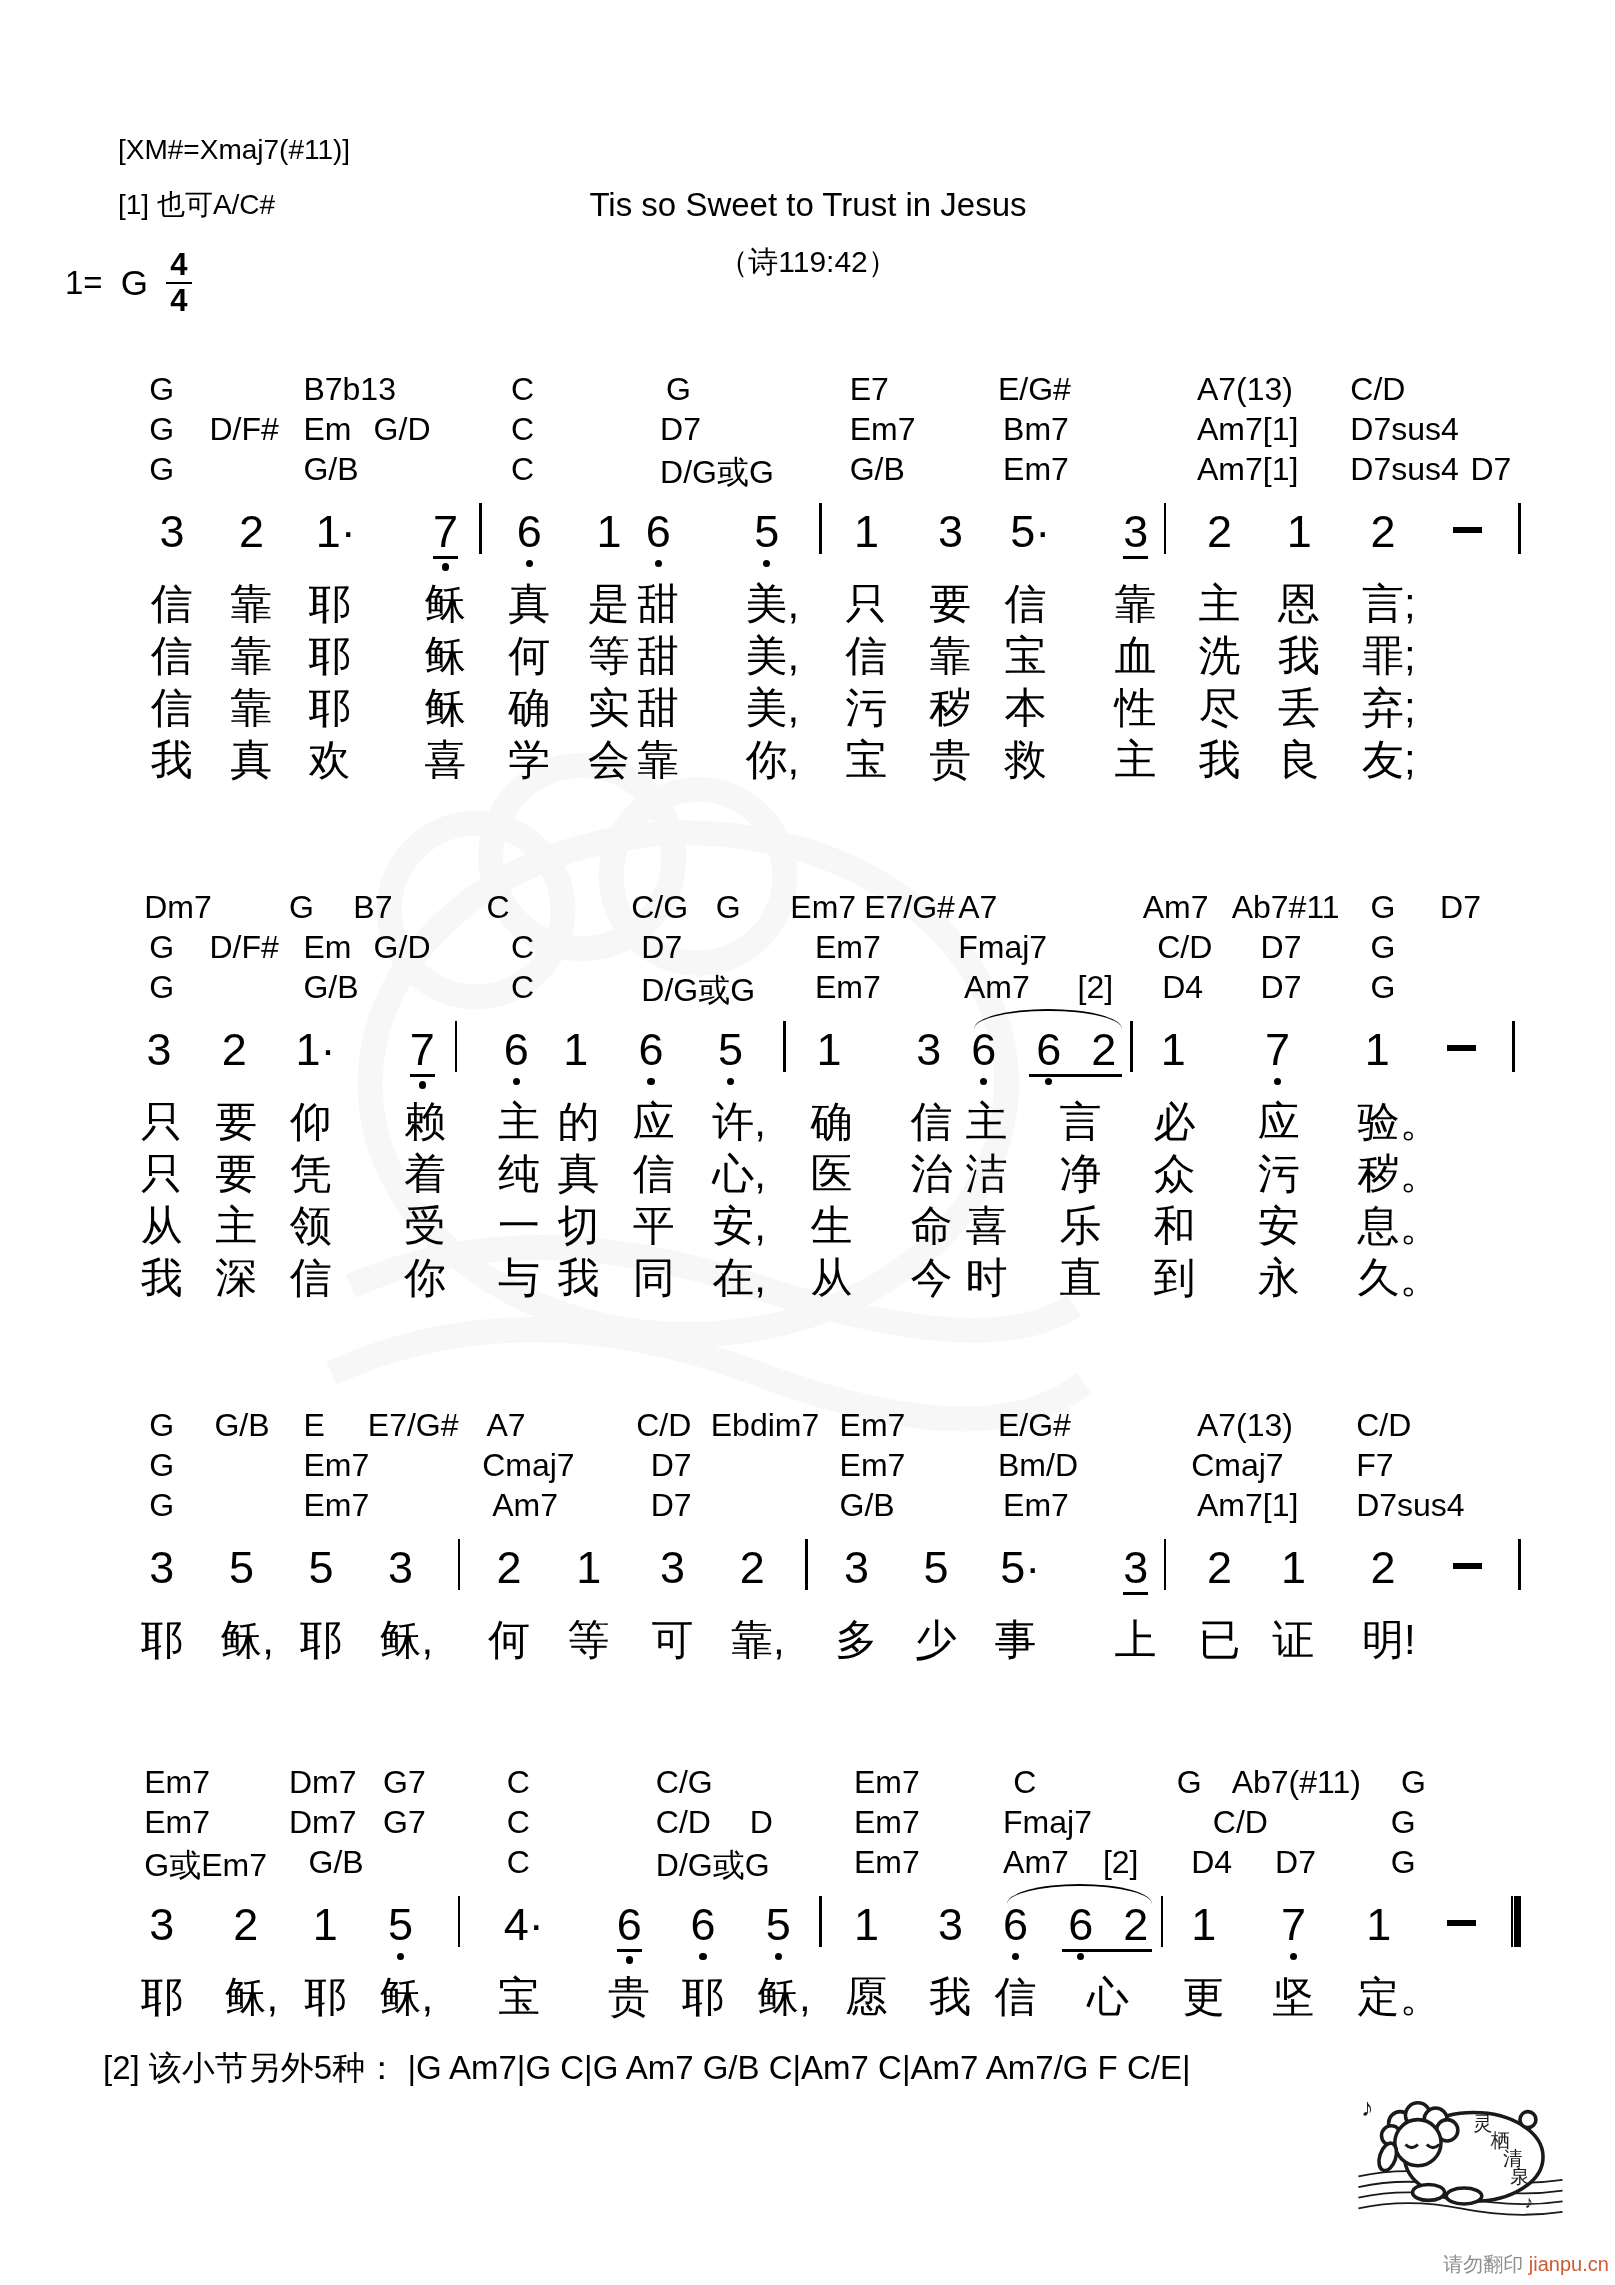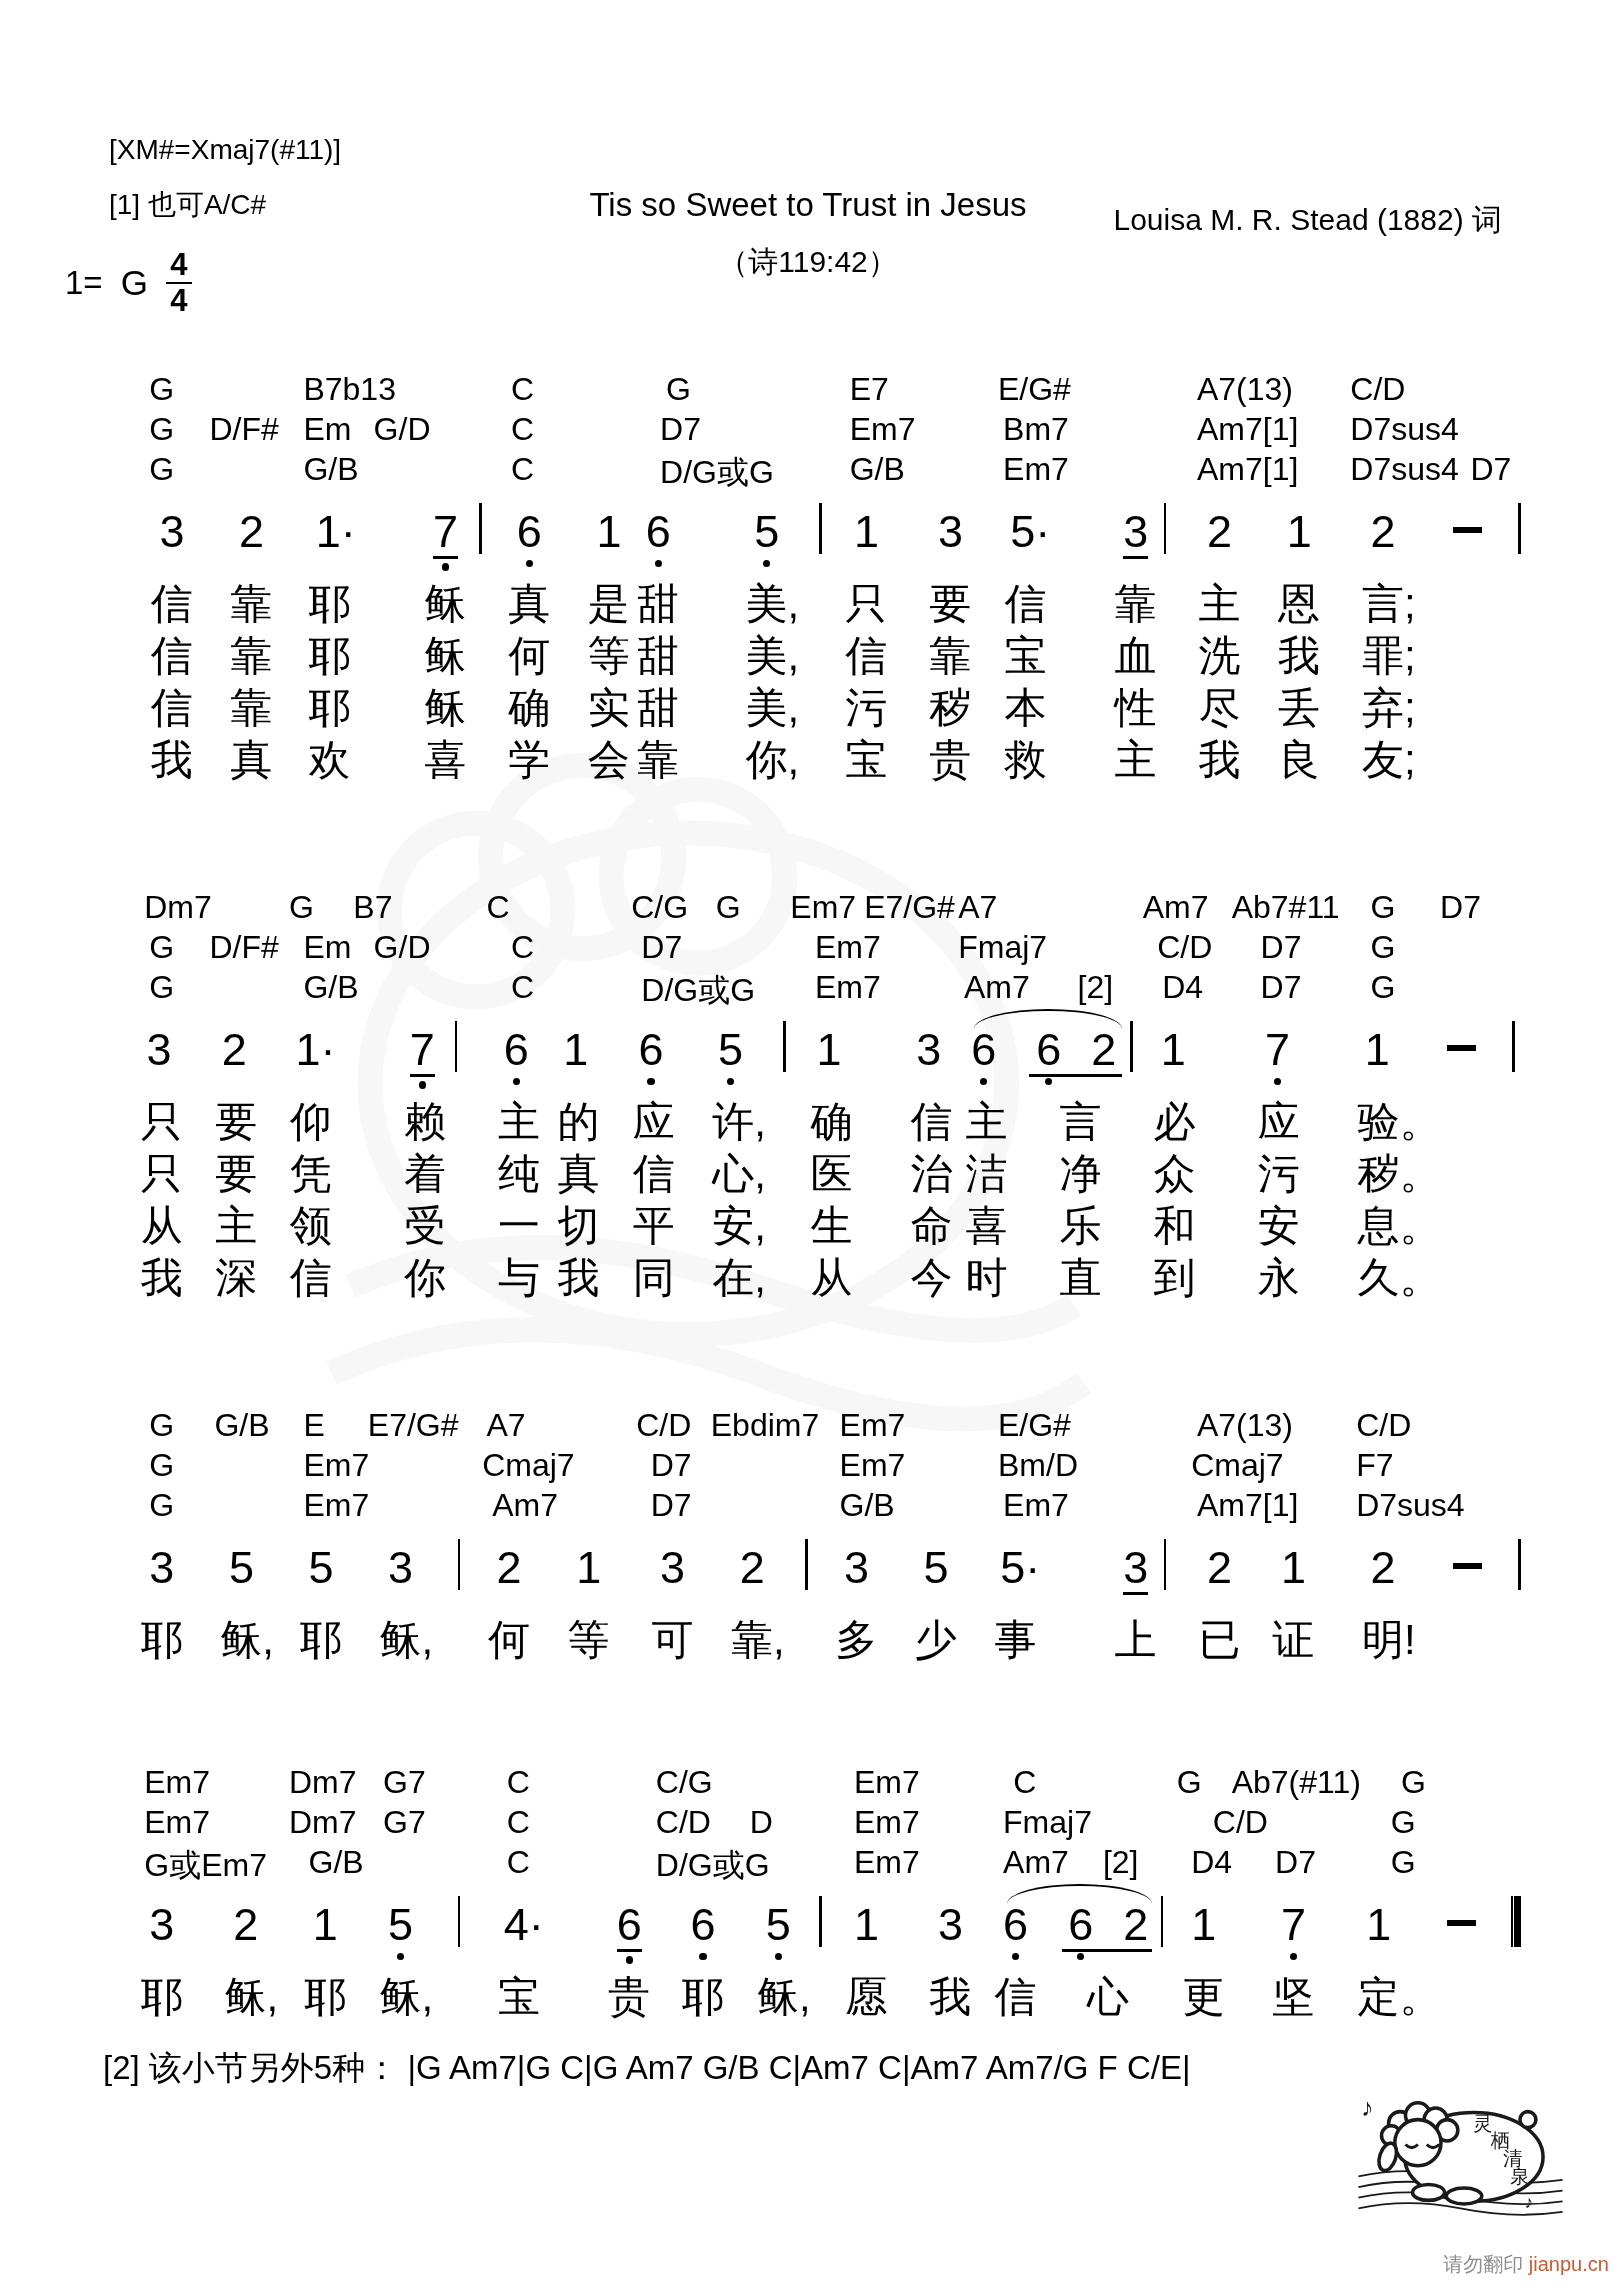--- a/index.html
+++ b/index.html
@@ -1,18 +1,18 @@
 <!DOCTYPE html>
 <html style="font-size:14.5px"><head>
 <meta charset="utf-8">
 <style>
   html,body{margin:0;padding:0;background:#fff;}
   #page{position:relative;width:1616px;height:2285px;background:#fff;overflow:hidden;
         font-family:"Liberation Sans",sans-serif;color:#000;}
-  .tl-note{position:absolute;left:109px;font-size:28px;white-space:nowrap;}
+  .tl-note{position:absolute;left:118px;font-size:28px;white-space:nowrap;}
   .keyrow{position:absolute;left:65px;top:248px;display:flex;align-items:center;gap:18px;font-size:33px;}
   .keyname{font-size:35px;}
   .ts{display:inline-block;text-align:center;font-size:31px;font-weight:bold;line-height:34px;}
   .ts .num{display:block;border-bottom:2.7px solid #000;padding:0 4.5px;}
   .ts .den{display:block;}
   .title{position:absolute;left:0;right:0;top:78px;text-align:center;font-size:63px;font-weight:bold;letter-spacing:5.4px;}
   .subtitle{position:absolute;left:0;right:0;top:186px;text-align:center;font-size:33px;}
   .scripture{position:absolute;left:0;right:0;top:242px;text-align:center;font-size:30px;}
   .credits{position:absolute;right:114px;top:190px;text-align:right;font-size:30px;line-height:60px;white-space:nowrap;}
   .watermark{position:absolute;left:235px;top:669px;width:868px;height:868px;opacity:0.045;pointer-events:none;}
@@ -54,21 +54,20 @@
     <span class="ts">
       <span class="num">4</span>
       <span class="den">4</span>
     </span>
   </div>
 
   <div class="subtitle">Tis so Sweet to Trust in Jesus</div>
   <div class="scripture">（诗119:42）</div>
 
   <div class="credits">
-    <div>Louisa M. R. Stead (1882) 词</div>
   </div>
 
   <svg class="watermark" viewBox="0 0 900 900">
     <g fill="none" stroke="#555" stroke-width="26">
       <ellipse cx="470" cy="430" rx="330" ry="260"></ellipse>
       <circle cx="250" cy="250" r="90"></circle>
       <circle cx="360" cy="195" r="95"></circle>
       <circle cx="480" cy="215" r="90"></circle>
       <path d="M120 640 q180 -80 420 0 t330 20"></path>
       <path d="M100 730 q200 -90 440 0 t340 10"></path>

